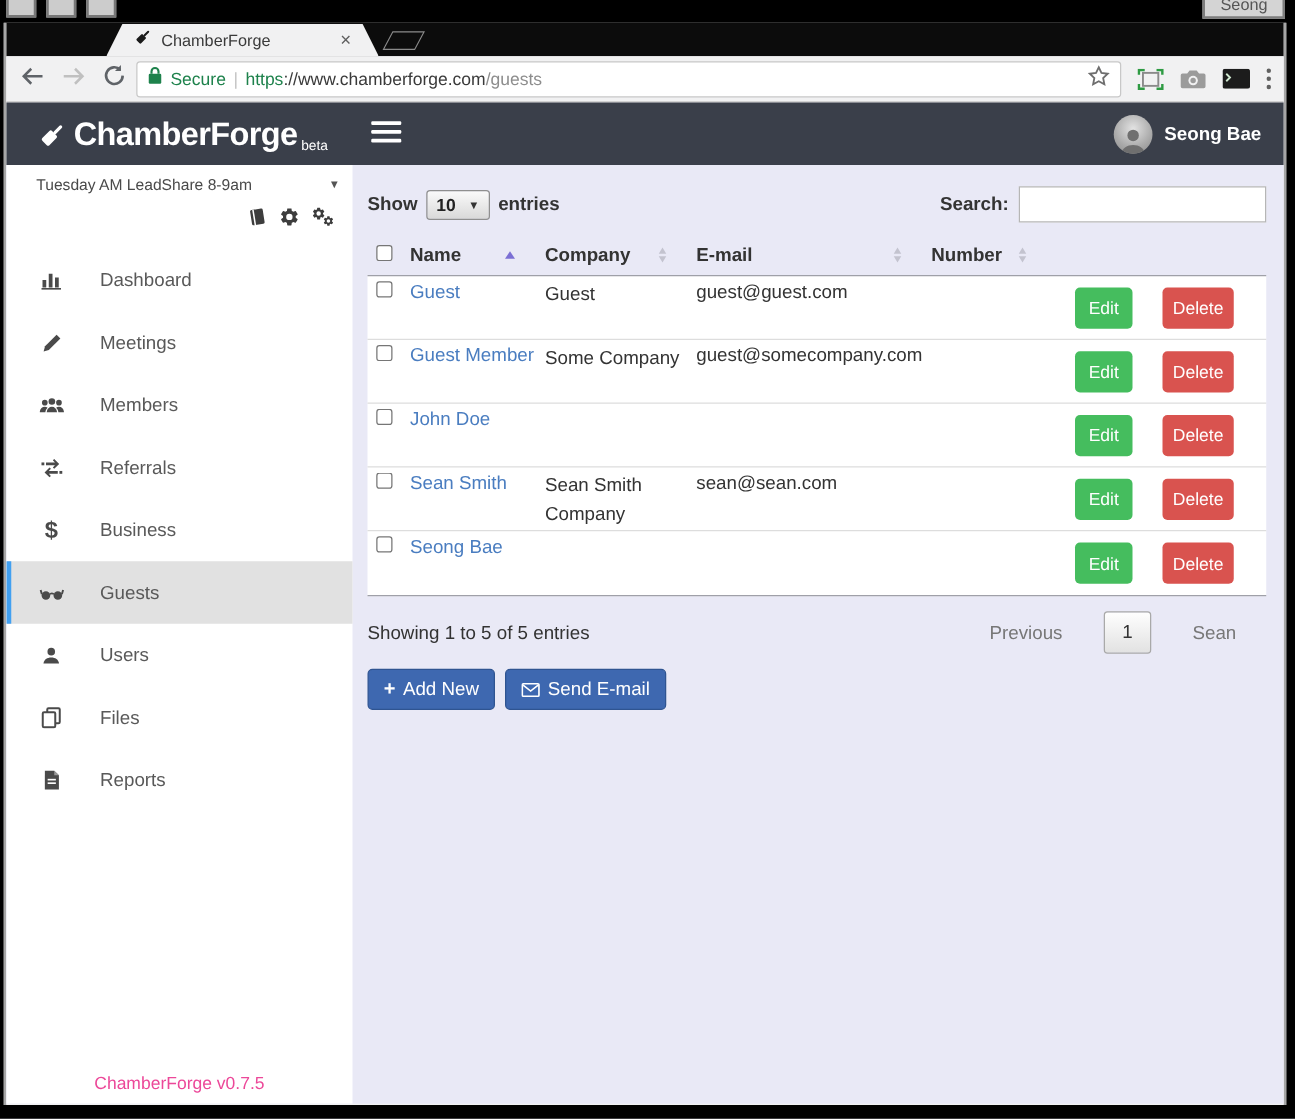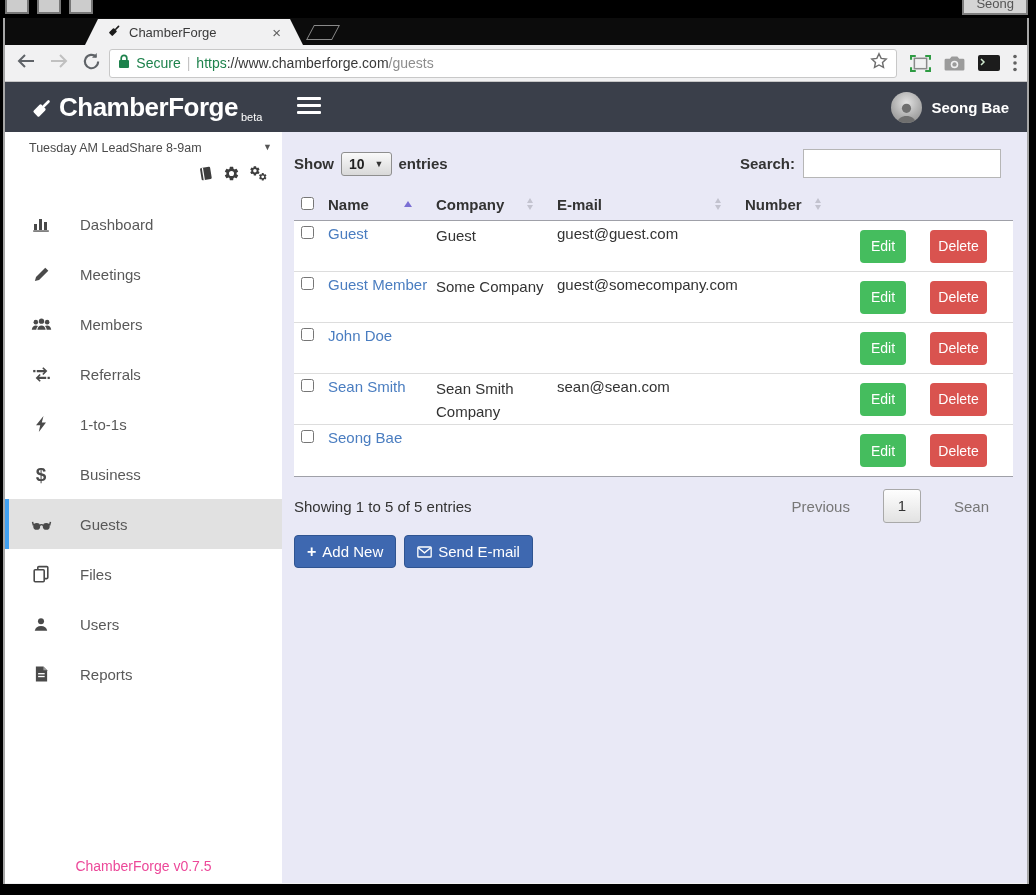--- a/index.html
+++ b/index.html
@@ -62,21 +62,21 @@
   .side-item { height:50px; display:flex; align-items:center; color:#595959; font-size:15px; cursor:pointer; }
   .side-icon { width:22px; margin-left:25px; display:flex; justify-content:center; align-items:center; }
   .side-label { margin-left:28px; }
   .side-item.active { background:#e1e1e1; border-left:4px solid #41a0f1; }
   .side-item.active .side-icon { margin-left:21px; }
   .dollar { font-size:19px; font-weight:700; color:#4a4a4a; line-height:1; }
   .side-footer { position:absolute; bottom:9px; width:100%; text-align:center; color:#ec4899; font-size:14px; }
 
   
   .main { flex:1; padding:17px 14px 0 12px; font-size:15px; color:#333; }
-  .controls { display:flex; justify-content:space-between; align-items:center; margin-right:12px; }
+  .controls { display:flex; justify-content:space-between; align-items:center; }
   .ctrl-left { display:flex; align-items:center; gap:7px; font-weight:700; }
   .pagesize { border:1px solid #8f8f8f; border-radius:3px; background:linear-gradient(#fafafa,#d9d9d9);
     height:24px; padding:2px 7px; font-size:14px; color:#222; display:flex; align-items:center; gap:10px; }
   .pagesize .caret { font-size:9px; color:#333; }
   .ctrl-right { display:flex; align-items:center; gap:8px; }
   .search-label { font-weight:700; }
   .search-input { width:198px; height:29px; border:1px solid #b6b6b6; background:#fff; font-size:14px; padding:0 6px; font-family:"Liberation Sans",sans-serif; }
 
   .grid { display:grid; grid-template-columns:34px 108px 121px 188px 100px 1fr; }
   .thead { margin-top:10px; height:32px; align-items:center; font-weight:700; }
@@ -296,60 +296,52 @@
                 <svg width="19" height="17" viewBox="0 0 20 18" fill="#4a4a4a">
                   <path d="M5 4.2h7.6L10.8 2.4 12 1.2 16.2 5.4 12 9.6l-1.2-1.2 1.8-1.8H5zM15 13.8H7.4l1.8 1.8L8 16.8 3.8 12.6 8 8.4l1.2 1.2-1.8 1.8H15z"></path>
                   <rect x="1.2" y="4.2" width="2.4" height="2.4"></rect>
                   <rect x="16.4" y="11.4" width="2.4" height="2.4"></rect>
                 </svg>
               </span>
               <span class="side-label">Referrals</span>
             </div>
             <div class="side-item">
               <span class="side-icon">
-                <svg width="14" height="18" viewBox="0 0 14 18" fill="#4a4a4a">
-                  <path d="M9.5 1L2 10.2h4.2L4.8 17 12 7.6H7.8z"></path>
-                </svg>
-              </span>
-              <span class="side-label">1-to-1s</span>
-            </div>
-            <div class="side-item">
-              <span class="side-icon">
                 <span class="dollar">$</span>
               </span>
               <span class="side-label">Business</span>
             </div>
             <div class="side-item active">
               <span class="side-icon">
                 <svg width="21" height="15" viewBox="0 0 22 15" fill="#4a4a4a">
                   <circle cx="6" cy="9.5" r="3.6"></circle>
                   <circle cx="16" cy="9.5" r="3.6"></circle>
                   <path d="M9.2 8.6c.7-1.3 2.9-1.3 3.6 0" stroke="#4a4a4a" stroke-width="1.5" fill="none"></path>
                   <path d="M2.6 8.5L1.6 4.8M19.4 8.5l1-3.7" stroke="#4a4a4a" stroke-width="1.6" fill="none"></path>
                 </svg>
               </span>
               <span class="side-label">Guests</span>
             </div>
             <div class="side-item">
               <span class="side-icon">
+                <svg width="16" height="17" viewBox="0 0 18 18" fill="#4a4a4a">
+                  <circle cx="9" cy="5.4" r="3.4"></circle>
+                  <path d="M2 16c.5-3.6 3.3-5.4 7-5.4s6.5 1.8 7 5.4z"></path>
+                </svg>
+              </span>
+              <span class="side-label">Users</span>
+            </div>
+            <div class="side-item">
+              <span class="side-icon">
                 <svg width="18" height="18" viewBox="0 0 18 18">
                   <rect x="5.8" y="1.6" width="10" height="12" rx="1" fill="none" stroke="#4a4a4a" stroke-width="1.6"></rect>
                   <rect x="2.2" y="4.8" width="10" height="12" rx="1" fill="#fff" stroke="#4a4a4a" stroke-width="1.6"></rect>
                 </svg>
               </span>
               <span class="side-label">Files</span>
-            </div>
-            <div class="side-item">
-              <span class="side-icon">
-                <svg width="16" height="17" viewBox="0 0 18 18" fill="#4a4a4a">
-                  <circle cx="9" cy="5.4" r="3.4"></circle>
-                  <path d="M2 16c.5-3.6 3.3-5.4 7-5.4s6.5 1.8 7 5.4z"></path>
-                </svg>
-              </span>
-              <span class="side-label">Users</span>
             </div>
             <div class="side-item">
               <span class="side-icon">
                 <svg width="15" height="18" viewBox="0 0 16 18" fill="#4a4a4a">
                   <path d="M2 1h8l4 4v12H2z"></path>
                   <path d="M10 1v4h4z" fill="#9a9a9a"></path>
                   <rect x="4.4" y="8" width="7" height="1.4" fill="#fff"></rect>
                   <rect x="4.4" y="11" width="7" height="1.4" fill="#fff"></rect>
                 </svg>
               </span>

